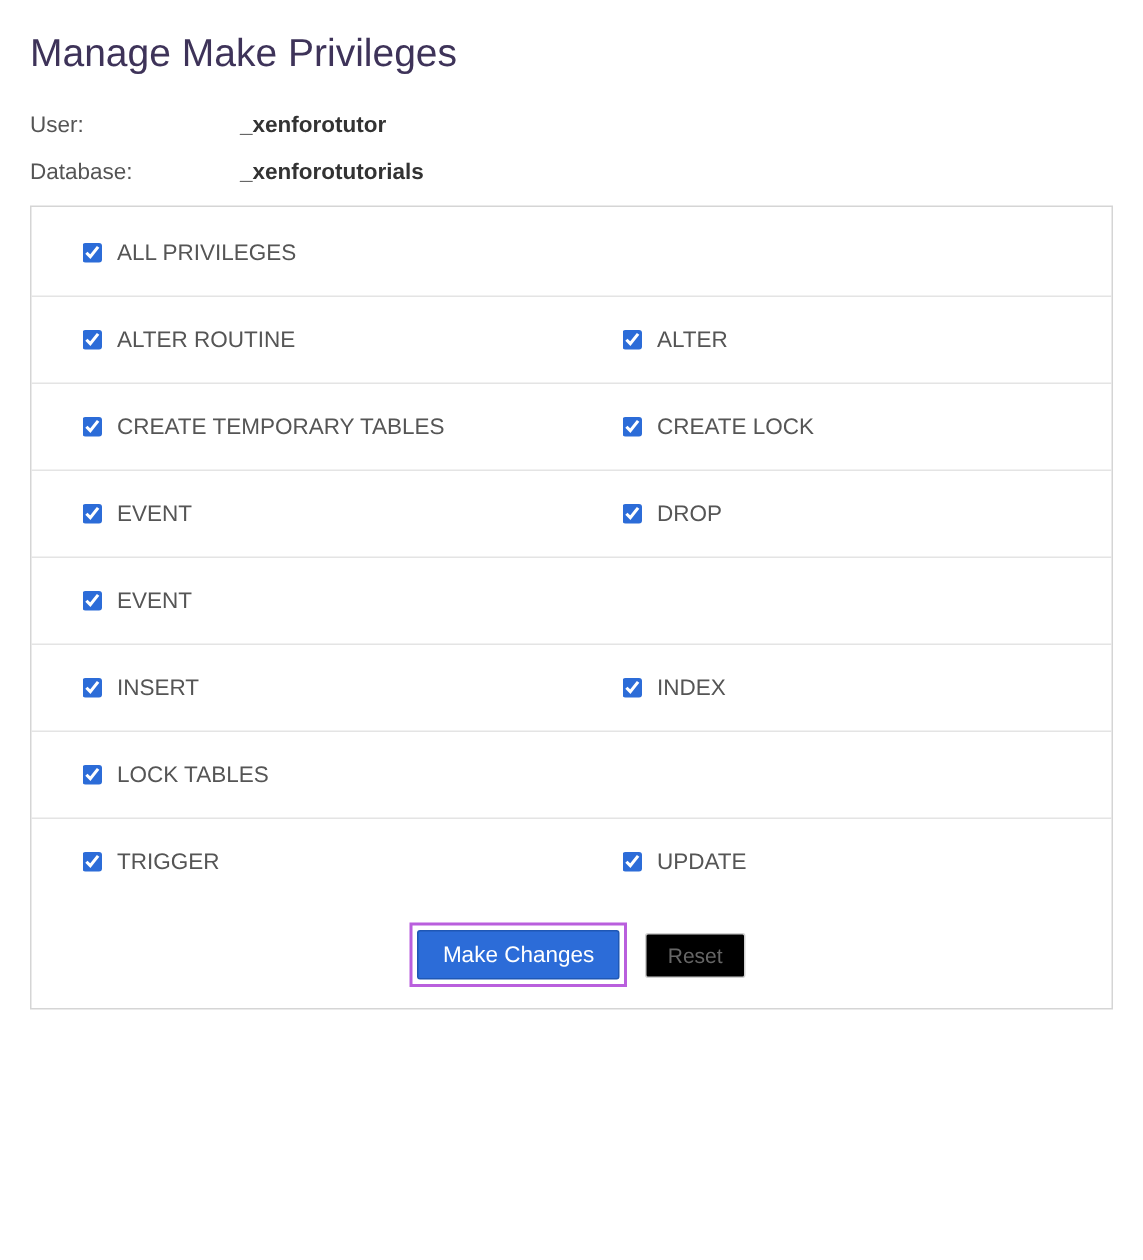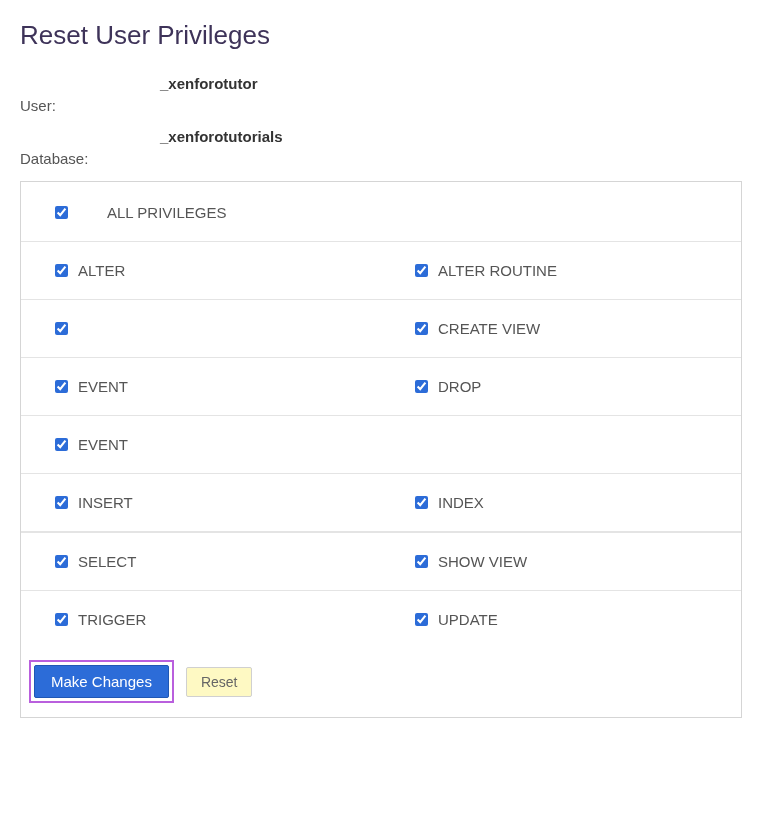--- a/index.html
+++ b/index.html
@@ -21,38 +21,36 @@
       margin-bottom: 24px;
     }
     .info-row {
       display: flex;
       margin-bottom: 14px;
       font-size: 15px;
       color: #555;
     }
     .info-label {
       width: 140px;
-      margin-top: 22px;
     }
     .info-value {
       font-weight: 700;
       color: #333;
       text-align: center;
     }
     .panel {
       border: 1px solid #d5d5d5;
       padding: 0 0 14px 0;
       margin-top: 8px;
     }
     .all-priv-row {
       padding: 22px 34px 20px 34px;
       border-bottom: 1px solid #e4e4e4;
       display: flex;
       align-items: center;
-      gap: 29px;
     }
     .priv-table {
       padding: 0;
     }
     .priv-row {
       display: flex;
       border-bottom: 1px solid #e4e4e4;
     }
     .priv-row:last-child {
       border-bottom: none;
@@ -71,50 +69,51 @@
       flex-shrink: 0;
     }
     .priv-label {
       font-size: 15px;
       color: #555;
     }
     .actions {
       padding: 12px 0 0 8px;
       display: flex;
       align-items: center;
+      justify-content: center;
     }
     .highlight-box {
       border: 2px solid #b95fdd;
       padding: 3px;
       display: inline-flex;
     }
     .btn-primary {
       background: #2c6cd8;
       border: 1px solid #1f57b4;
       color: #fff;
       font-size: 15px;
       padding: 7px 16px;
       border-radius: 2px;
       cursor: pointer;
     }
     .btn-secondary {
-      background: #fef9c3;
+      background: #000000;
       border: 1px solid #d0d0d0;
       color: #666;
       font-size: 14px;
       padding: 6px 14px;
       border-radius: 2px;
       margin-left: 12px;
       cursor: pointer;
     }
   </style>
 </head>
 <body>
 
-<h1 class="page-title">Reset User Privileges</h1>
+<h1 class="page-title">Manage Make Privileges</h1>
 
 <div class="info-row">
   <span class="info-label">User:</span>
   <span class="info-value">_xenforotutor</span>
 </div>
 
 <div class="info-row">
   <span class="info-label">Database:</span>
   <span class="info-value">_xenforotutorials</span>
 </div>
@@ -124,36 +123,37 @@
   <div class="all-priv-row">
     <input type="checkbox" class="cbox" checked="" style="">
     <span class="priv-label">ALL PRIVILEGES</span>
   </div>
 
   <div class="priv-table">
 
     <div class="priv-row">
       <div class="priv-cell">
         <input type="checkbox" class="cbox" checked="" style="">
+        <span class="priv-label">ALTER ROUTINE</span>
+      </div>
+      <div class="priv-cell">
+        <input type="checkbox" class="cbox" checked="" style="">
         <span class="priv-label">ALTER</span>
       </div>
-      <div class="priv-cell">
-        <input type="checkbox" class="cbox" checked="" style="">
-        <span class="priv-label">ALTER ROUTINE</span>
-      </div>
-    </div>
-
-
-    <div class="priv-row">
-      <div class="priv-cell">
-        <input type="checkbox" class="cbox" checked="" style="">
-      </div>
-      <div class="priv-cell">
-        <input type="checkbox" class="cbox" checked="" style="">
-        <span class="priv-label">CREATE VIEW</span>
+    </div>
+
+
+    <div class="priv-row">
+      <div class="priv-cell">
+        <input type="checkbox" class="cbox" checked="" style="">
+        <span class="priv-label">CREATE TEMPORARY TABLES</span>
+      </div>
+      <div class="priv-cell">
+        <input type="checkbox" class="cbox" checked="" style="">
+        <span class="priv-label">CREATE LOCK</span>
       </div>
     </div>
 
     <div class="priv-row">
       <div class="priv-cell">
         <input type="checkbox" class="cbox" checked="" style="">
         <span class="priv-label">EVENT</span>
       </div>
       <div class="priv-cell">
         <input type="checkbox" class="cbox" checked="" style="">
@@ -173,32 +173,26 @@
         <input type="checkbox" class="cbox" checked="" style="">
         <span class="priv-label">INSERT</span>
       </div>
       <div class="priv-cell">
         <input type="checkbox" class="cbox" checked="" style="">
         <span class="priv-label">INDEX</span>
       </div>
     </div>
 
     <div class="priv-row">
-    </div>
-
-    <div class="priv-row">
-      <div class="priv-cell">
-        <input type="checkbox" class="cbox" checked="" style="">
-        <span class="priv-label">SELECT</span>
-      </div>
-      <div class="priv-cell">
-        <input type="checkbox" class="cbox" checked="" style="">
-        <span class="priv-label">SHOW VIEW</span>
-      </div>
-    </div>
+      <div class="priv-cell">
+        <input type="checkbox" class="cbox" checked="" style="">
+        <span class="priv-label">LOCK TABLES</span>
+      </div>
+    </div>
+
 
     <div class="priv-row">
       <div class="priv-cell">
         <input type="checkbox" class="cbox" checked="" style="">
         <span class="priv-label">TRIGGER</span>
       </div>
       <div class="priv-cell">
         <input type="checkbox" class="cbox" checked="" style="">
         <span class="priv-label">UPDATE</span>
       </div>

